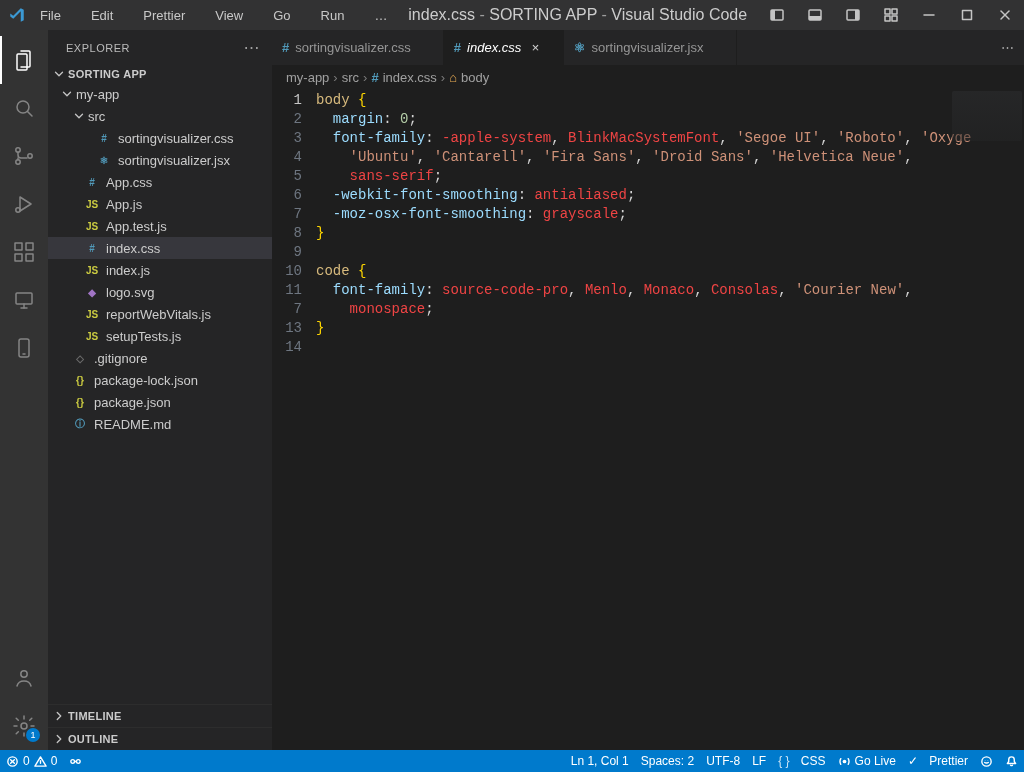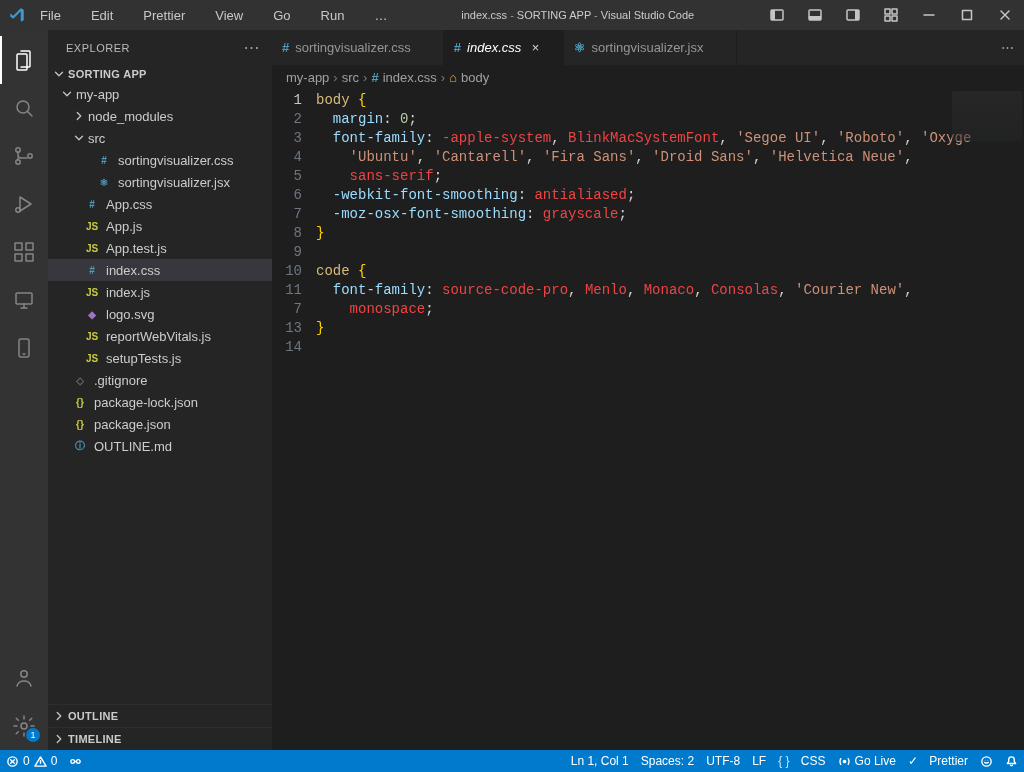--- a/index.html
+++ b/index.html
@@ -12,21 +12,21 @@
   }
   
   .titlebar {
     height: 30px; background: #323233; display: flex; align-items: center;
     padding-left: 8px; user-select: none;
   }
   .titlebar .logo { width: 18px; height: 18px; margin-right: 6px; }
   .menu { display: flex; gap: 14px; }
   .menu-item { padding: 4px 8px; color: #c8c8c8; cursor: default; border-radius: 3px; }
   .title-center {
-    flex: 1; text-align: center; color: #cccccc; font-size: 11px;
+    flex: 1; text-align: center; color: #cccccc; font-size: 16px;
   }
   .title-center .dim { color: #9d9d9d; }
   .title-right { display: flex; align-items: center; gap: 4px; padding-right: 2px; }
   .title-icon, .win-ctrl {
     width: 34px; height: 28px; display: flex; align-items: center; justify-content: center;
     color: #c5c5c5; cursor: default;
   }
   .title-icon svg, .win-ctrl svg { width: 16px; height: 16px; }
 
   
@@ -318,29 +318,20 @@
             <svg viewBox="0 0 16 16">
               <polyline points="4,6 8,10 12,6"></polyline>
             </svg>
           </span>
           <span>my-app</span>
         </div>
         <div class="tree-row">
           <span class="indent" style="width:24px"></span>
           <span class="twisty">
             <svg viewBox="0 0 16 16">
-              <polyline points="6,4 10,8 6,12"></polyline>
-            </svg>
-          </span>
-          <span>node_modules</span>
-        </div>
-        <div class="tree-row">
-          <span class="indent" style="width:24px"></span>
-          <span class="twisty">
-            <svg viewBox="0 0 16 16">
               <polyline points="4,6 8,10 12,6"></polyline>
             </svg>
           </span>
           <span>src</span>
         </div>
         <div class="tree-row">
           <span class="indent" style="width:48px"></span>
           <span class="file-icon hash">#</span>
           <span>sortingvisualizer.css</span>
         </div>
@@ -400,39 +391,39 @@
           <span>package-lock.json</span>
         </div>
         <div class="tree-row">
           <span class="indent" style="width:24px"></span>
           <span class="file-icon json">{}</span>
           <span>package.json</span>
         </div>
         <div class="tree-row">
           <span class="indent" style="width:24px"></span>
           <span class="file-icon info">ⓘ</span>
-          <span>OUTLINE.md</span>
+          <span>README.md</span>
         </div>
       </div>
     <div class="sidebar-bottom">
       <div class="panel-head">
         <span class="twisty">
             <svg viewBox="0 0 16 16">
               <polyline points="6,4 10,8 6,12"></polyline>
             </svg>
           </span>
-        <span>OUTLINE</span>
+        <span>TIMELINE</span>
       </div>
       <div class="panel-head">
         <span class="twisty">
             <svg viewBox="0 0 16 16">
               <polyline points="6,4 10,8 6,12"></polyline>
             </svg>
           </span>
-        <span>TIMELINE</span>
+        <span>OUTLINE</span>
       </div>
     </div>
   </div>
 
   <div class="editorgroup">
     <div class="tabs" id="tabs">
 
       <div class="tab">
           <span class="hash">#</span>
           <span>sortingvisualizer.css</span>

